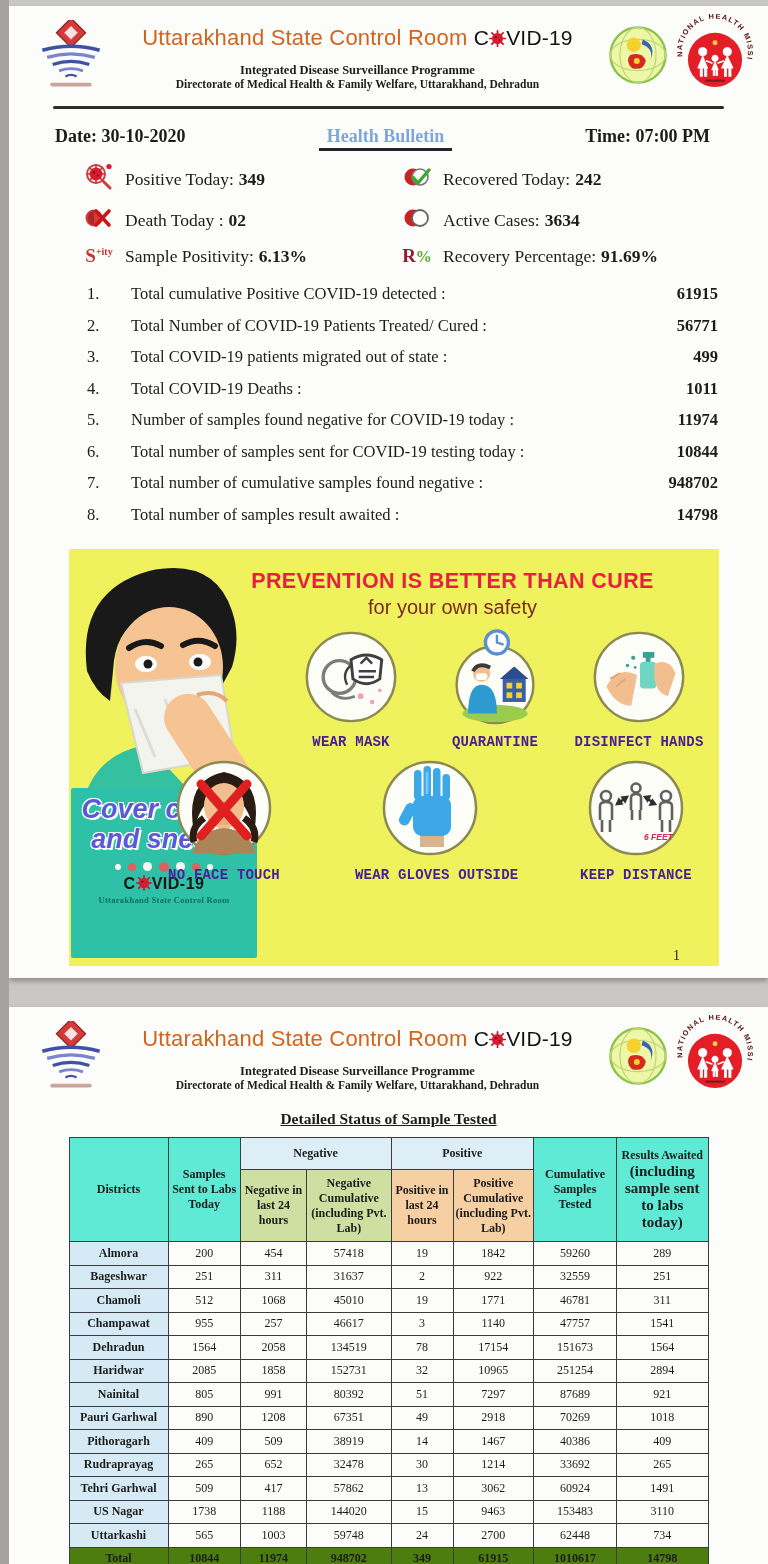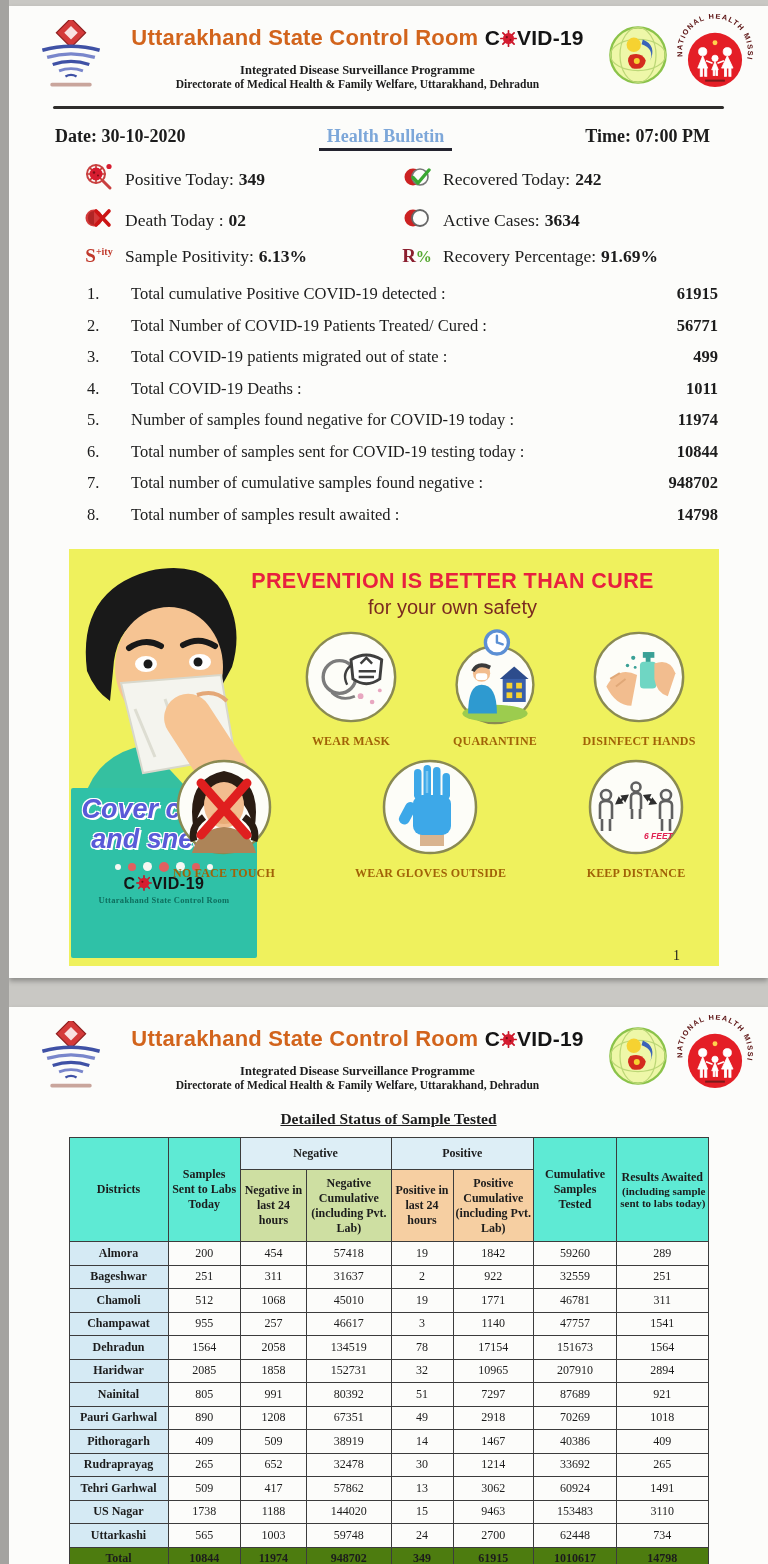--- a/index.html
+++ b/index.html
@@ -7,21 +7,21 @@
   body { position:relative; background:#c9c8c4; font-family:"Liberation Serif", serif; color:#1c1c1c; overflow:hidden; }
   .edge-strip { position:absolute; left:0; top:0; width:9px; height:1564px; background:#a4a3a0; z-index:6; }
   .page { position:absolute; left:9px; width:759px; background:#fcfcfa; box-shadow:0 3px 5px rgba(0,0,0,.3); }
   #page1 { top:6px; height:972px; }
   #page2 { top:1007px; height:557px; overflow:hidden; }
 
   
   .doc-header { display:flex; align-items:center; padding:8px 10px 2px 20px; }
   .emblem { width:84px; text-align:center; flex:none; }
   .head-center { flex:1; text-align:center; padding:0 4px; }
-  .head-title { font-family:"Liberation Sans", sans-serif; font-weight:bold; font-size:22px; color:#d2641c; letter-spacing:.2px; white-space:nowrap; }
+  .head-title { font-family:"Liberation Sans", sans-serif; font-weight:normal; font-size:22px; color:#d2641c; letter-spacing:.2px; white-space:nowrap; }
   .covid-word { color:#141414; font-size:21px; }
   .head-sub1 { font-size:12.5px; font-weight:bold; margin-top:12px; }
   .head-sub2 { font-size:11.5px; font-weight:bold; }
   .logo-green { flex:none; margin:0 6px; }
   .logo-nhm { flex:none; margin-right:2px; }
   .rule { height:3px; background:#2e2d2b; margin:4px 44px 0 44px; border-radius:2px; }
 
   
   .meta-row { display:flex; justify-content:space-between; align-items:flex-start; padding:17px 58px 4px 46px; font-size:18px; font-weight:bold; }
   .bulletin { color:#7da7d9; border-bottom:3px solid #23232e; padding:0 8px 1px 8px; }
@@ -56,32 +56,32 @@
   .dot.r { background:#e06060; } .dot.w { background:#f7f7f2; }
   .brand-line { font-family:"Liberation Sans", sans-serif; font-weight:bold; font-size:16px; color:#141414; letter-spacing:.5px; }
   .brand-sub { font-size:8.5px; font-weight:bold; color:#0e6e5e; margin-top:2px; letter-spacing:.3px; }
   .poster-main { position:absolute; left:202px; right:0; top:0; text-align:center; }
   .p-title { margin:20px 30px 0 -55px; font-family:"Liberation Sans", sans-serif; font-weight:bold; font-size:21.5px; color:#e8203f; letter-spacing:.4px; }
   .p-sub { margin:2px 30px 0 -55px; font-size:20px; color:#7a2a20; font-family:"Liberation Sans", sans-serif; }
   .p-row { display:flex; justify-content:space-between; padding:0 8px; }
   .p-row1 { margin-top:10px; }
   .p-row2 { margin-top:8px; margin-left:-130px; }
   .p-item { width:150px; text-align:center; }
-  .p-label { margin-top:5px; font-family:Liberation Serif, serif; font-weight:bold; font-size:12px; color:#a16207; letter-spacing:.2px; white-space:nowrap; }
+  .p-label { margin-top:5px; font-family:Liberation Mono, monospace; font-weight:bold; font-size:14px; color:#4c1d95; letter-spacing:.2px; white-space:nowrap; }
   .page-num { position:absolute; right:88px; bottom:14px; font-size:14px; }
 
   
   .table-title { text-align:center; font-weight:bold; font-size:15.5px; text-decoration:underline; margin-top:7px; }
   table.samples { margin:9px auto 0 auto; border-collapse:collapse; width:640px; font-size:12px; table-layout:fixed; }
   table.samples th, table.samples td { border:1px solid #3c3c3c; text-align:center; vertical-align:middle; padding:1px 2px; }
   th.c-blue { background:#5eead4; }
   th.c-span { background:#ddeef6; }
   th.c-green { background:#cedfa2; }
   th.c-orange { background:#f6cfa2; }
-  .hnote { display:block; font-size:11px; font-weight:bold;text-align:right; }
+  .hnote { display:block; font-size:15px; font-weight:bold; }
   td.dcell { background:#d5eaf4; font-weight:bold; text-align:left; padding-left:6px; }
   tr.total-row td { background:#4d7c0f; font-weight:bold; }
   tr.total-row td:first-child { text-align:center; }
 
   .group-row th { height:32px; }
   .sub-row th { height:72px; font-size:12px; }
   tbody.samples-body tr { height:23.5px; }
 </style>
 </head>
 <body>
@@ -570,21 +570,21 @@
           <td>151673</td>
           <td>1564</td>
         </tr>
         <tr>
           <td class="dcell">Haridwar</td>
           <td>2085</td>
           <td>1858</td>
           <td>152731</td>
           <td>32</td>
           <td>10965</td>
-          <td>207910</td>
+          <td>251254</td>
           <td>2894</td>
         </tr>
         <tr>
           <td class="dcell">Nainital</td>
           <td>805</td>
           <td>991</td>
           <td>80392</td>
           <td>51</td>
           <td>7297</td>
           <td>87689</td>

